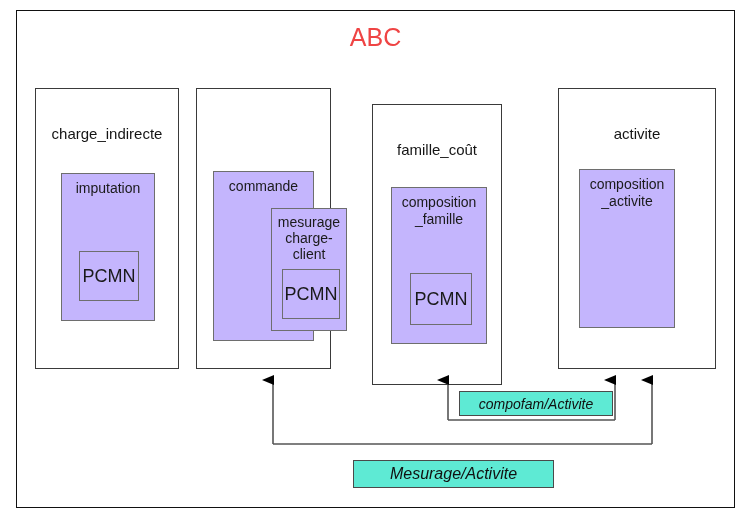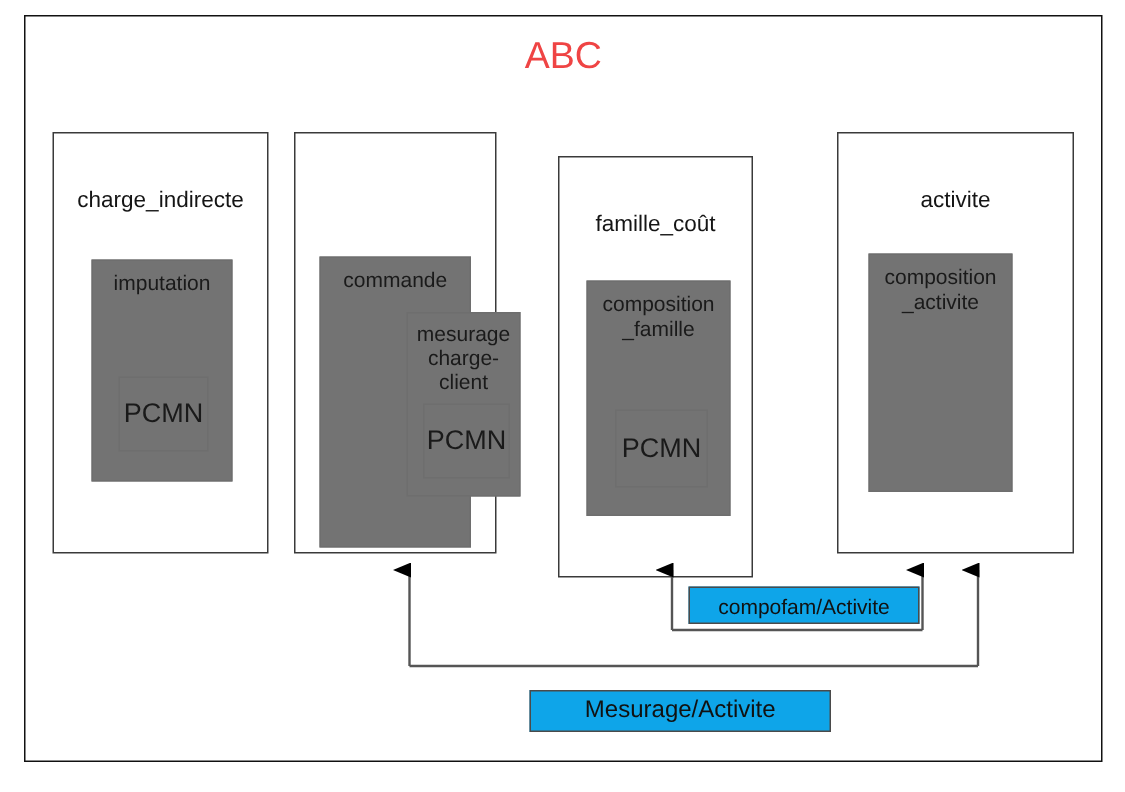--- a/index.html
+++ b/index.html
@@ -59,21 +59,21 @@
     color: #151515;
     white-space: nowrap;
     margin-top: 28px;
   }
 
   
   .node {
     position: absolute;
     box-sizing: border-box;
     border: 1.3px solid #6e6e6e;
-    background: #737373;
+    background: #c4b5fd;
   }
   .node > .node-label {
     position: absolute;
     left: 0;
     right: 0;
     top: 6px;
     text-align: center;
     font-size: 14px;
     line-height: 17px;
     color: #1a1a1a;
@@ -92,26 +92,27 @@
     width: 750px;
     height: 528px;
     pointer-events: none;
   }
 
   
   .assoc {
     position: absolute;
     box-sizing: border-box;
     border: 1.4px solid #4a4a4a;
-    background: #0ea5e9;
+    background: #5eead4;
     display: flex;
     align-items: center;
     justify-content: center;
     white-space: nowrap;
     color: #111111;
+    font-style: italic;
   }
   .assoc.compofam { font-size: 14px; }
   .assoc.mesurage { font-size: 16px; text-align: center; }
 </style>
 </head>
 <body>
 
 <div id="canvas">
 
   <div class="outer-frame"></div>
@@ -121,21 +122,21 @@
     <span class="pkg-label">charge_indirecte</span>
     <div class="node" style="left:25px; top:84px; width:94px; height:148px;">
       <span class="node-label">imputation</span>
       <div class="node leaf" style="left:17px; top:77px; width:60px; height:50px;">
         <span class="node-label">PCMN</span>
       </div>
     </div>
   </div>
 
   <div class="pkg" style="left:196px; top:88px; width:135px; height:281px;">
-    <div class="node" style="left:16px; top:82px; width:101px; height:194px;padding-left:20px;">
+    <div class="node" style="left:16px; top:82px; width:101px; height:170px;padding-left:20px;">
       <span class="node-label">commande</span>
       <div class="node" style="left:13px; top:36px; width:76px; height:123px;margin-left:44px;">
         <span class="node-label" style="line-height:16px; top:5px;">
           <span>mesurage</span><br>
           <span>charge-</span><br>
           <span>client</span>
         </span>
         <div class="node leaf" style="left:10px; top:60px; width:58px; height:50px;">
           <span class="node-label">PCMN</span>
         </div>

